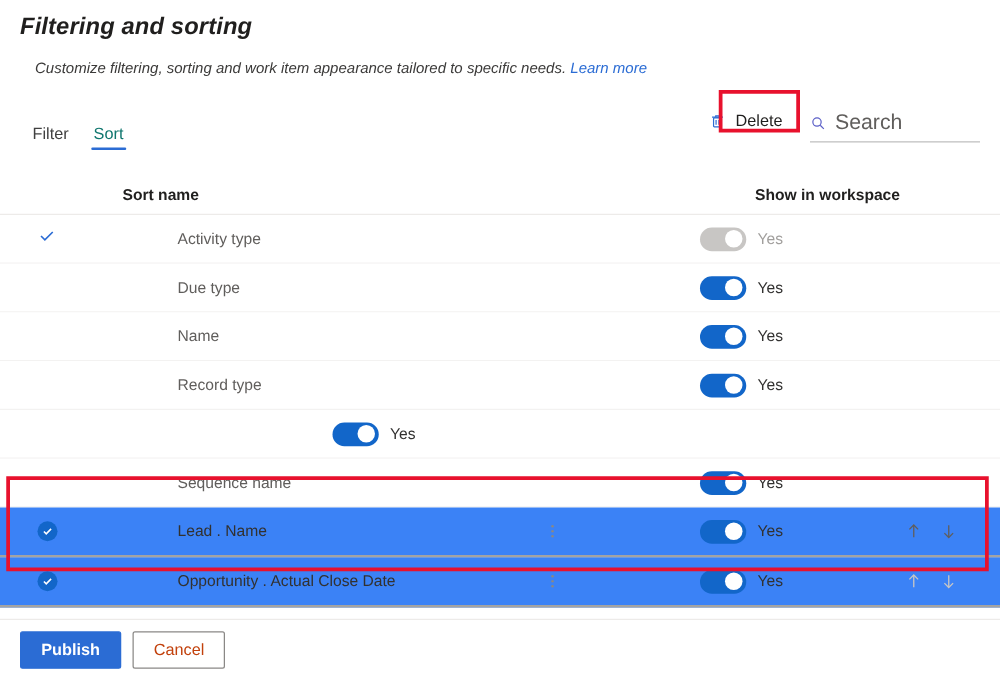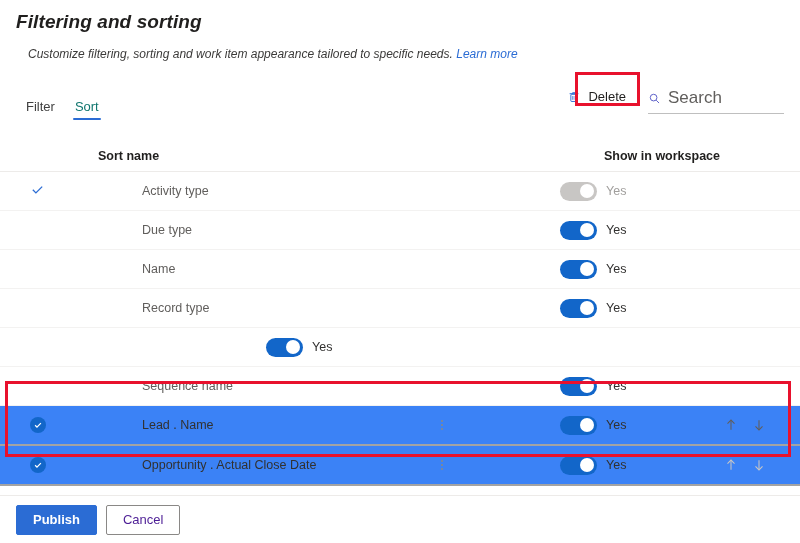--- a/index.html
+++ b/index.html
@@ -273,21 +273,21 @@
     box-sizing: border-box;
   }
   .btn-primary {
     background: #2b6cd4;
     color: #ffffff;
     border: 1px solid #2b6cd4;
     font-weight: 600;
   }
   .btn-default {
     background: #ffffff;
-    color: #4c1d95;
+    color: #c2410c;
     border: 1px solid #8a8886;
   }
 
   
   .annot {
     position: absolute;
     border: 3px solid #e8112d;
     box-sizing: border-box;
     pointer-events: none;
     z-index: 20;

